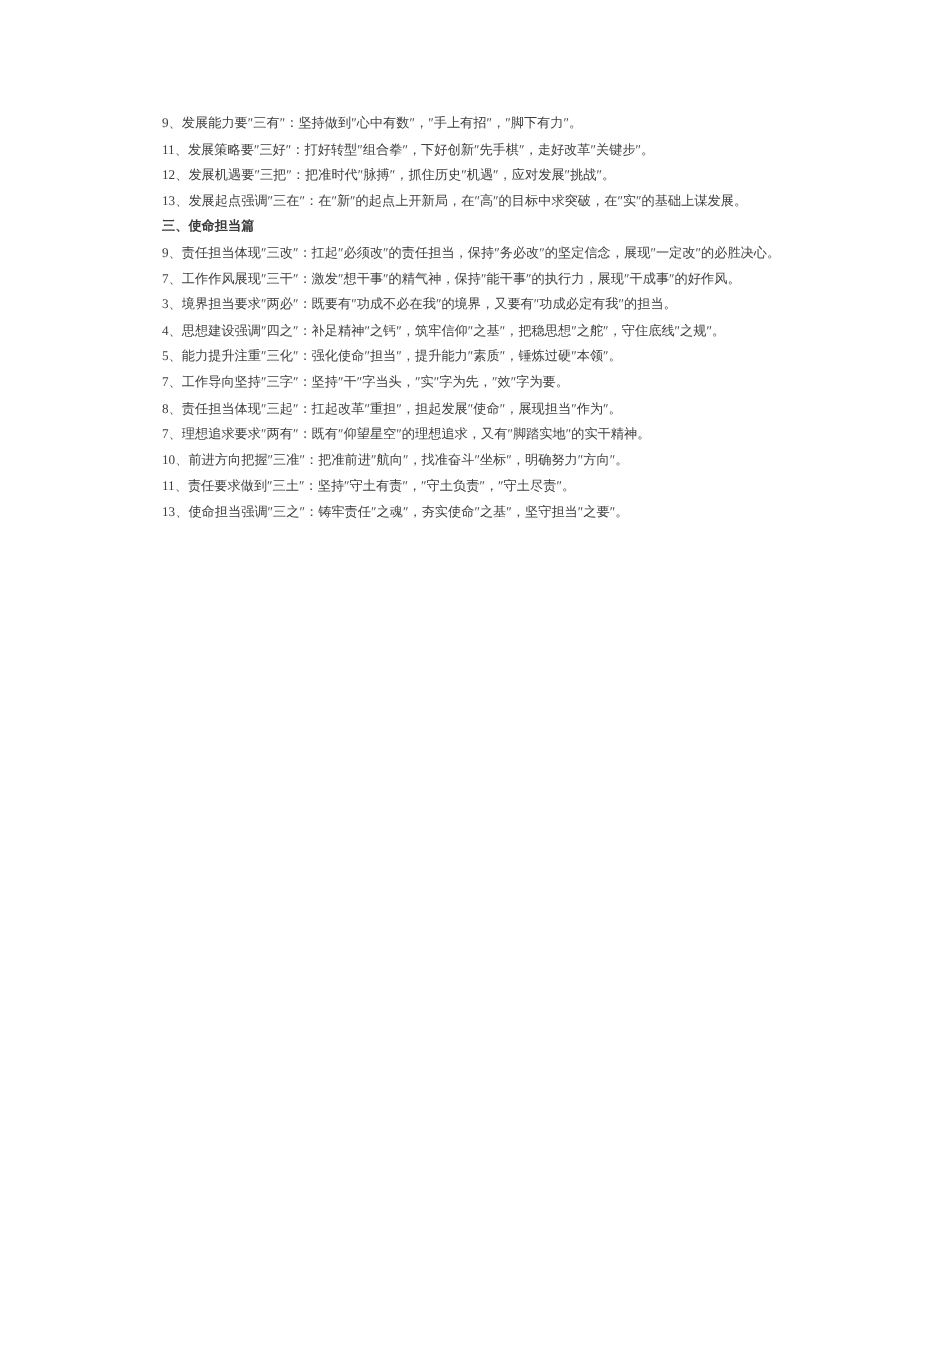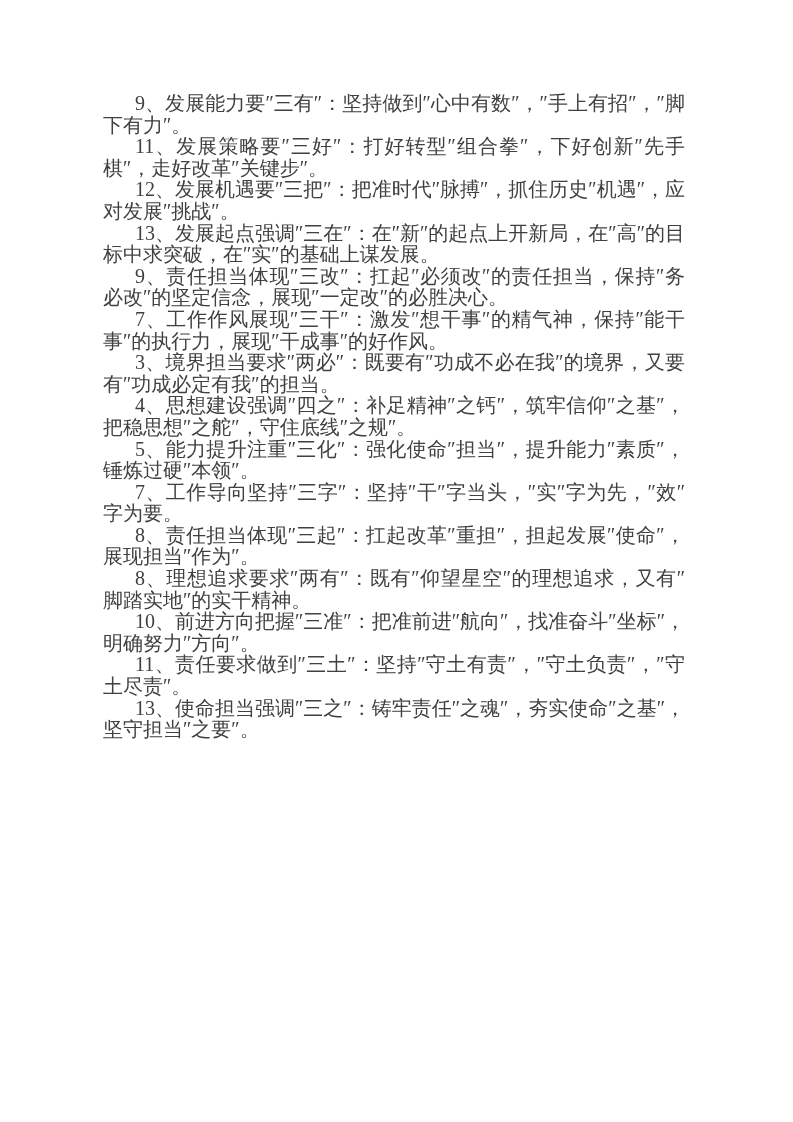--- a/index.html
+++ b/index.html
@@ -11,21 +11,21 @@
     position: relative;
     width: 793px;
     height: 1122px;
     box-sizing: border-box;
     background: #ffffff;
     padding: 93px 108px 0 103px;
     overflow: hidden;
   }
   .doc-body {
     font-family: "Liberation Serif", "DejaVu Serif", serif;
-    font-size: 20px;
+    font-size: 11px;
     line-height: 21.6px;
     color: #404040;
     text-align: justify;
     text-justify: inter-ideograph;
   }
   .doc-body p {
     margin: 0;
     padding: 0;
     text-indent: 32px;
     word-break: break-all;
@@ -37,25 +37,26 @@
 </style>
 </head>
 <body>
 
 <div class="doc-page">
   <div class="doc-body">
     <p>9、发展能力要″三有″：坚持做到″心中有数″，″手上有招″，″脚下有力″。</p>
     <p>11、发展策略要″三好″：打好转型″组合拳″，下好创新″先手棋″，走好改革″关键步″。</p>
     <p>12、发展机遇要″三把″：把准时代″脉搏″，抓住历史″机遇″，应对发展″挑战″。</p>
     <p>13、发展起点强调″三在″：在″新″的起点上开新局，在″高″的目标中求突破，在″实″的基础上谋发展。</p>
+    <p class="section-heading">三、使命担当篇</p>
     <p>9、责任担当体现″三改″：扛起″必须改″的责任担当，保持″务必改″的坚定信念，展现″一定改″的必胜决心。</p>
     <p>7、工作作风展现″三干″：激发″想干事″的精气神，保持″能干事″的执行力，展现″干成事″的好作风。</p>
     <p>3、境界担当要求″两必″：既要有″功成不必在我″的境界，又要有″功成必定有我″的担当。</p>
     <p>4、思想建设强调″四之″：补足精神″之钙″，筑牢信仰″之基″，把稳思想″之舵″，守住底线″之规″。</p>
     <p>5、能力提升注重″三化″：强化使命″担当″，提升能力″素质″，锤炼过硬″本领″。</p>
     <p>7、工作导向坚持″三字″：坚持″干″字当头，″实″字为先，″效″字为要。</p>
     <p>8、责任担当体现″三起″：扛起改革″重担″，担起发展″使命″，展现担当″作为″。</p>
-    <p>8、理想追求要求″两有″：既有″仰望星空″的理想追求，又有″脚踏实地″的实干精神。</p>
+    <p>7、理想追求要求″两有″：既有″仰望星空″的理想追求，又有″脚踏实地″的实干精神。</p>
     <p>10、前进方向把握″三准″：把准前进″航向″，找准奋斗″坐标″，明确努力″方向″。</p>
     <p>11、责任要求做到″三土″：坚持″守土有责″，″守土负责″，″守土尽责″。</p>
     <p>13、使命担当强调″三之″：铸牢责任″之魂″，夯实使命″之基″，坚守担当″之要″。</p>
   </div>
 </div>
 
 </body></html>

